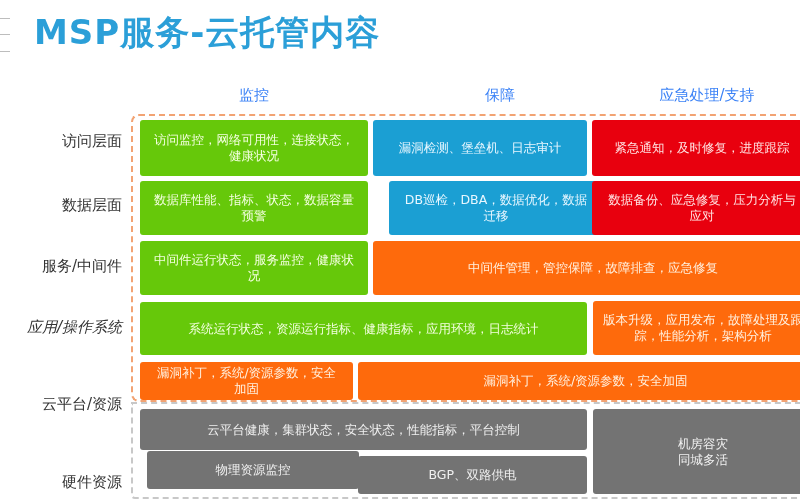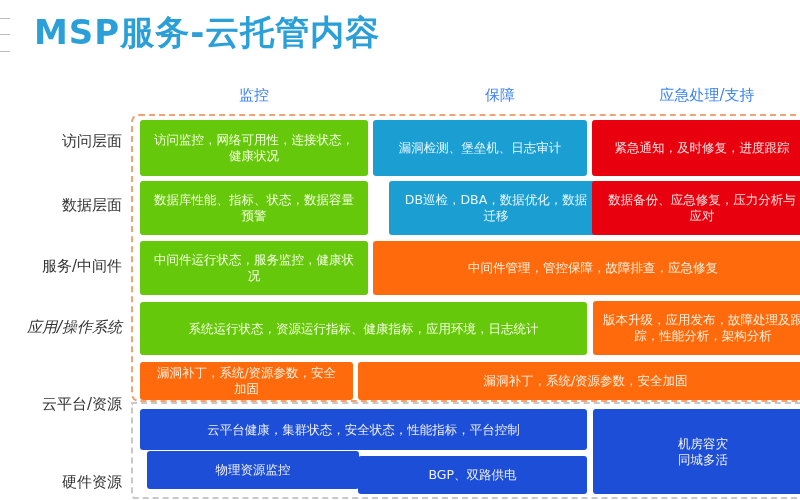--- a/index.html
+++ b/index.html
@@ -28,21 +28,21 @@
     }
     .cell {
       position:absolute; box-sizing:border-box; border-radius:3px;
       display:flex; align-items:center; justify-content:center; text-align:center;
       color:#ffffff; font-size:12.5px; line-height:16px; padding:0 14px;
     }
     .green { background:#66c80a; color:#f4ffe0; }
     .blue { background:#1b9fd3; color:#e8f7ff; }
     .red { background:#e8000e; color:#ffe4e4; }
     .orange { background:#fe6a0c; color:#fff1e0; }
-    .gray { background:#1d4ed8; color:#f0f0f0; }
+    .gray { background:#737373; color:#f0f0f0; }
   </style>
 </head>
 <body>
 
 <div>
   <div class="deco-line" style="top:18px;"></div>
   <div class="deco-line" style="top:34px;"></div>
   <div class="deco-line" style="top:51px;"></div>
 </div>
 

